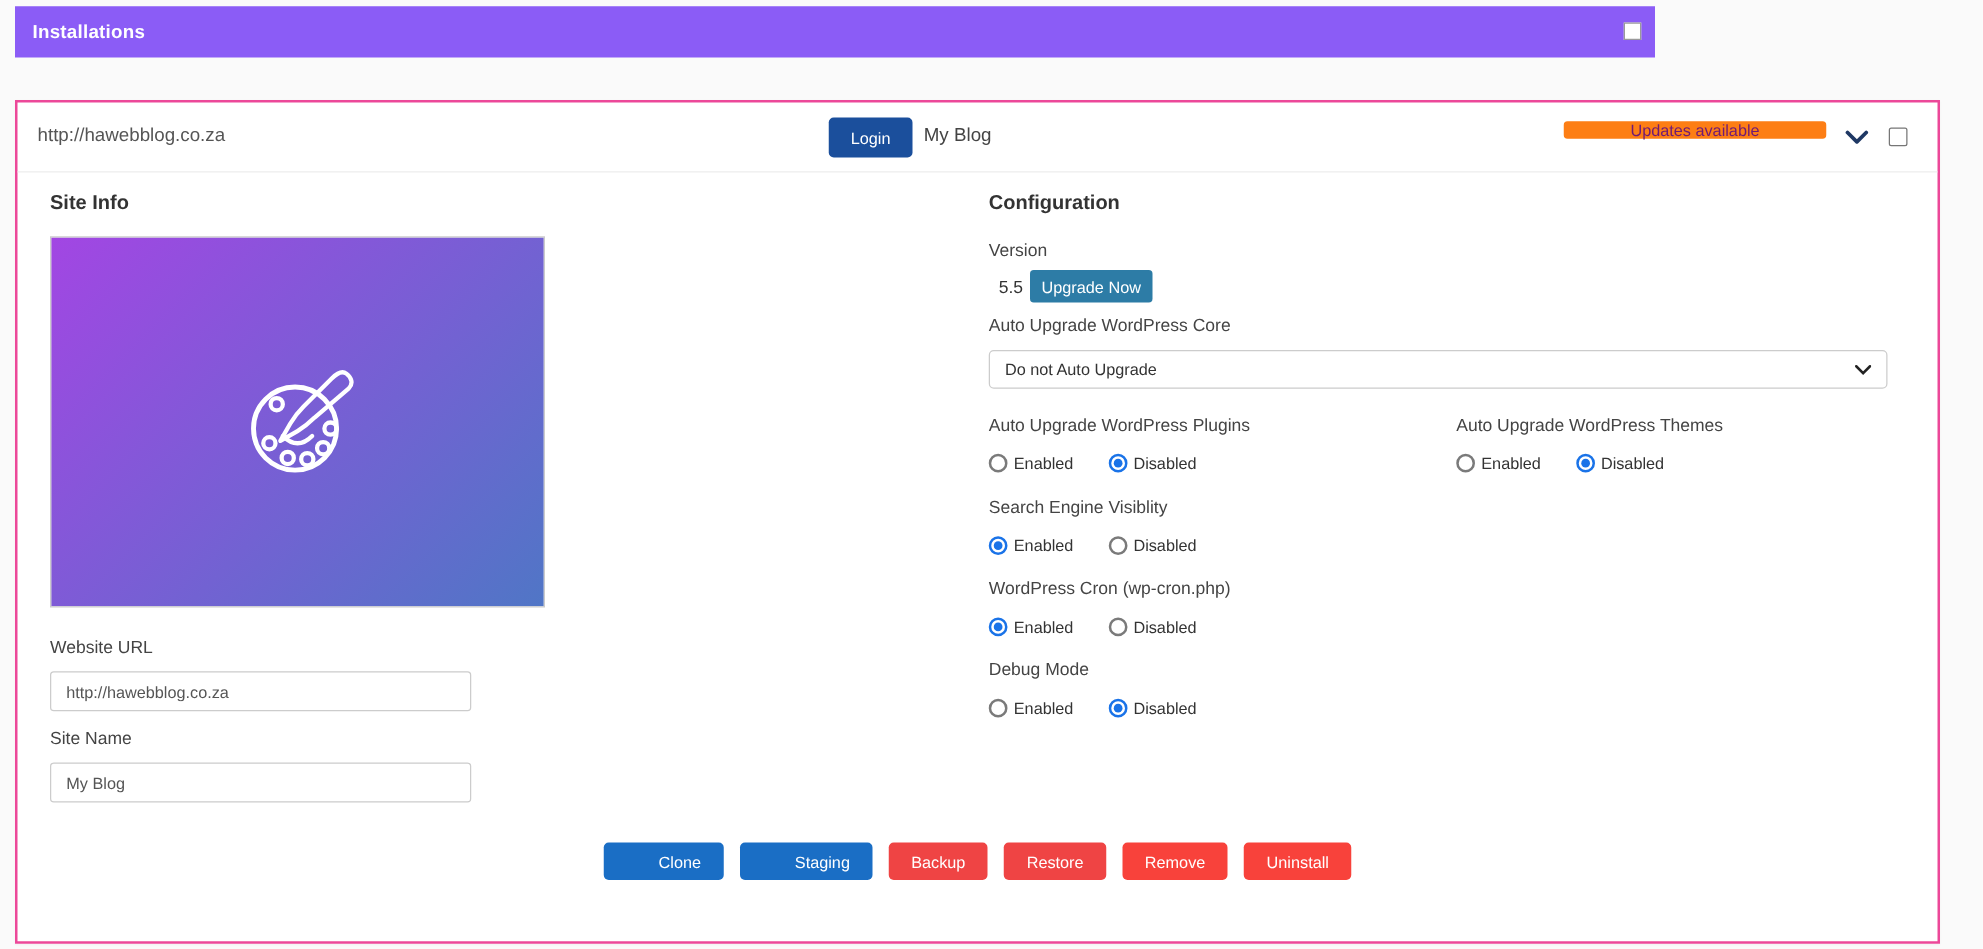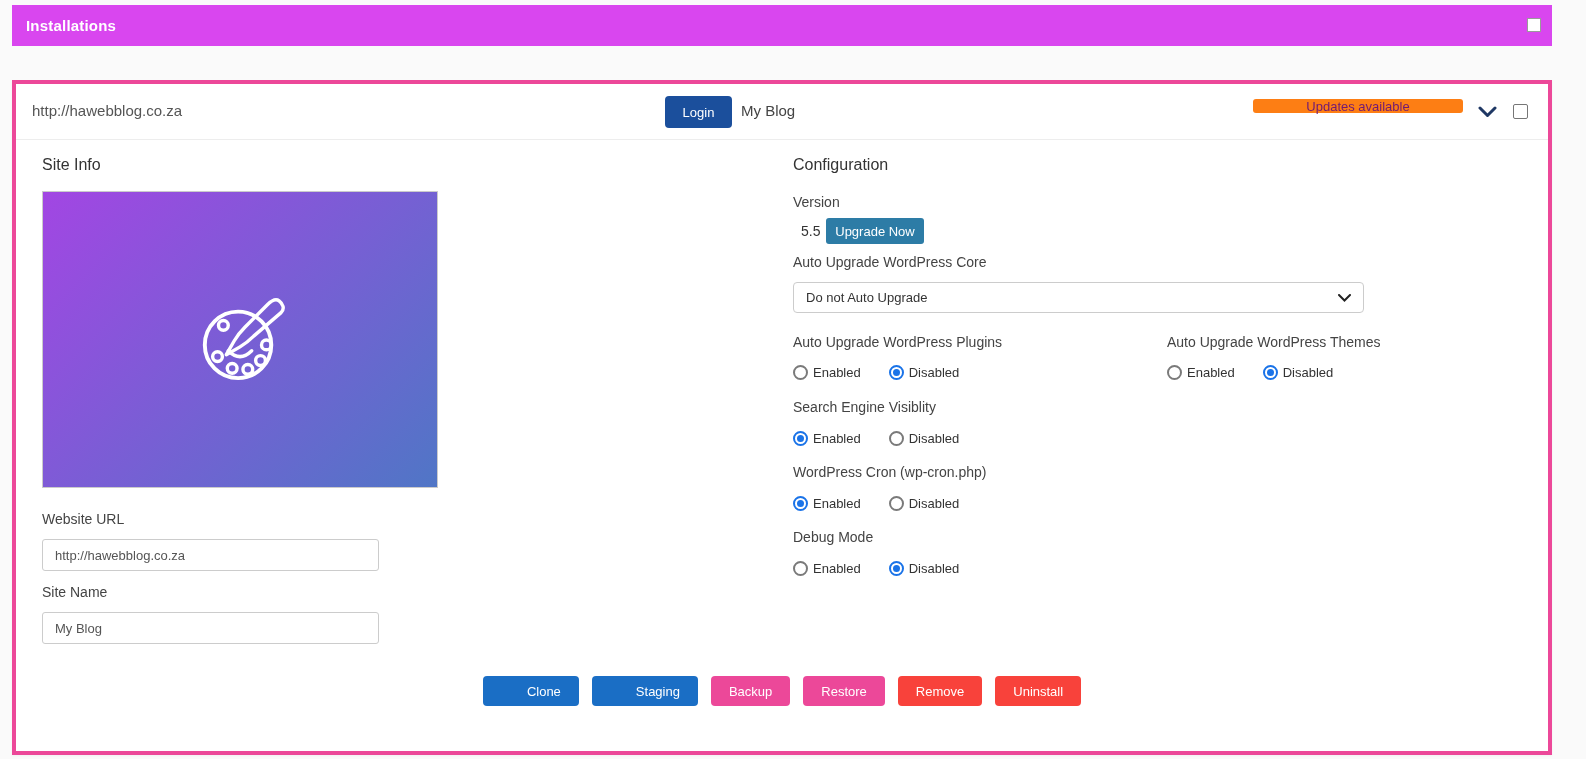--- a/index.html
+++ b/index.html
@@ -1,83 +1,83 @@
 <!DOCTYPE html>
 <html><head>
 <meta charset="utf-8">
 <style>
   * { margin:0; padding:0; box-sizing:border-box; }
   html,body { width:1586px; height:759px; background:#fafafa;
     font-family:"Liberation Sans","DejaVu Sans",sans-serif; color:#3e3e3e; }
   .page { position:relative; width:1586px; height:759px; overflow:hidden; }
 
   
-  .topbar { position:absolute; left:12px; top:5px; width:1540px; height:41px;
-    background:#d946ef; display:flex; align-items:center; padding:0 14px; }
+  .topbar { position:absolute; left:12px; top:5px; width:1312px; height:41px;
+    background:#8b5cf6; display:flex; align-items:center; padding:0 14px; }
   .topbar-title { color:#fff; font-size:15px; font-weight:bold; letter-spacing:.2px; }
   .topbar-square { position:absolute; right:11px; top:13px; width:14px; height:14px;
     background:#fff; border:1px solid #9a9a9a; cursor:pointer; }
 
   
   .card { position:absolute; left:12px; top:80px; width:1540px; height:675px;
-    background:#fff; border:4px solid #ec4899; box-shadow:0 1px 2px rgba(0,0,0,.04); }
+    background:#fff; border:2px solid #ec4899; box-shadow:0 1px 2px rgba(0,0,0,.04); }
 
   
   .card-head { position:relative; height:56px; border-bottom:1px solid #ededed; }
   .install-url { position:absolute; left:16px; top:18px; font-size:15px; color:#555; }
   .login-btn { position:absolute; left:649px; top:12px; width:67px; height:32px;
     background:#1b4f9c; color:#fff; border:none; border-radius:4px; font-size:13px;
     font-family:inherit; cursor:pointer; }
   .head-sitename { position:absolute; left:725px; top:18px; font-size:15px; color:#444; }
   .updates-btn { position:absolute; left:1237px; top:15px; width:210px; height:14px;
     background:#fd7e14; color:#701a75; border:none; border-radius:3px; font-size:13px;
     font-family:inherit; cursor:pointer; }
   .head-chevron { position:absolute; left:1462px; top:22px; cursor:pointer; line-height:0; }
   .head-checkbox { position:absolute; left:1497px; top:20px; width:15px; height:15px;
     background:#fff; border:1px solid #767676; border-radius:2px; cursor:pointer; }
 
   
-  .section-heading { position:absolute; font-size:16px; color:#333; font-weight:400;text-align:center; }
+  .section-heading { position:absolute; font-size:16px; color:#333; font-weight:700;text-align:center; }
   .field-label { position:absolute; font-size:14px; color:#444; }
 
   
   .screenshot { position:absolute; left:26px; top:107px; width:396px; height:297px;
     border:1px solid #cbcbcb;
     background:linear-gradient(135deg,#a246e3 0%,#5076c6 100%);
     display:flex; align-items:center; justify-content:center; }
   .text-input { position:absolute; left:26px; width:337px; height:32px;
     border:1px solid #ccc; border-radius:3px; padding:0 12px; font-size:13px;
     color:#555; font-family:inherit; background:#fff; }
 
   
   .version-value { position:absolute; left:785px; top:139px; font-size:14px; color:#333; }
   .upgrade-btn { position:absolute; left:810px; top:134px; width:98px; height:26px;
     background:#2d7ca6; color:#fff; border:none; border-radius:3px; font-size:13px;
     font-family:inherit; cursor:pointer; }
-  .select-box { position:absolute; left:777px; top:198px; width:571px; height:31px;
+  .select-box { position:absolute; left:777px; top:198px; width:719px; height:31px;
     border:1px solid #ccc; border-radius:4px; background:#fff; display:flex;
     align-items:center; padding:0 12px; font-size:13px; color:#333; cursor:pointer; }
   .select-box .caret { margin-left:auto; line-height:0; }
 
   .radio-row { position:absolute; display:flex; align-items:center; }
   .radio-opt { display:flex; align-items:center; margin-right:28px; cursor:pointer; }
   .radio { width:15px; height:15px; border:2px solid #7a7a7a; border-radius:50%;
     background:#fff; display:inline-block; position:relative; flex:0 0 auto; }
   .radio.checked { border-color:#1a73e8; }
   .radio.checked::after { content:""; position:absolute; left:2px; top:2px; right:2px;
     bottom:2px; background:#1a73e8; border-radius:50%; }
   .radio-label { font-size:13px; color:#333; margin-left:5px; }
 
   
   .actions { position:absolute; left:0; top:592px; width:100%; display:flex;
     justify-content:center; gap:13px; }
   .act-btn { height:30px; padding:0 18px; border:none; border-radius:4px; color:#fff;
     font-size:13px; font-family:inherit; cursor:pointer; }
   .act-blue  { background:#1a6ec5;padding-left:44px; }
-  .act-green { background:#ec4899; }
+  .act-green { background:#ef4444; }
   .act-red   { background:#f8423b; }
 </style>
 </head>
 <body>
 
 <div class="page">
 
   <div class="topbar">
     <span class="topbar-title">Installations</span>
     <span class="topbar-square"></span>

